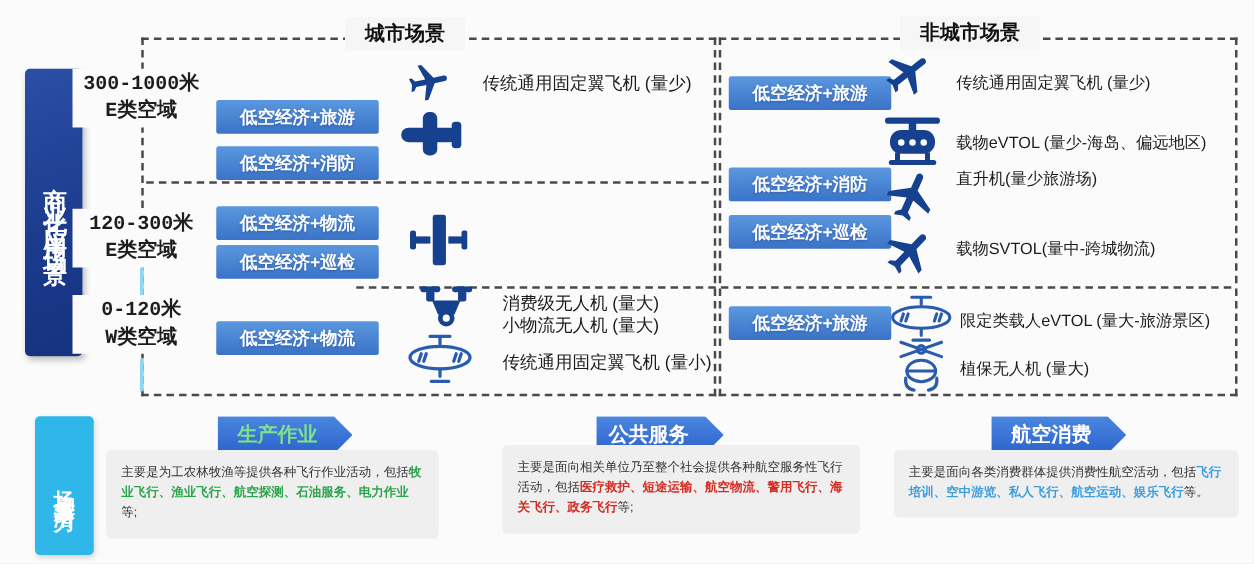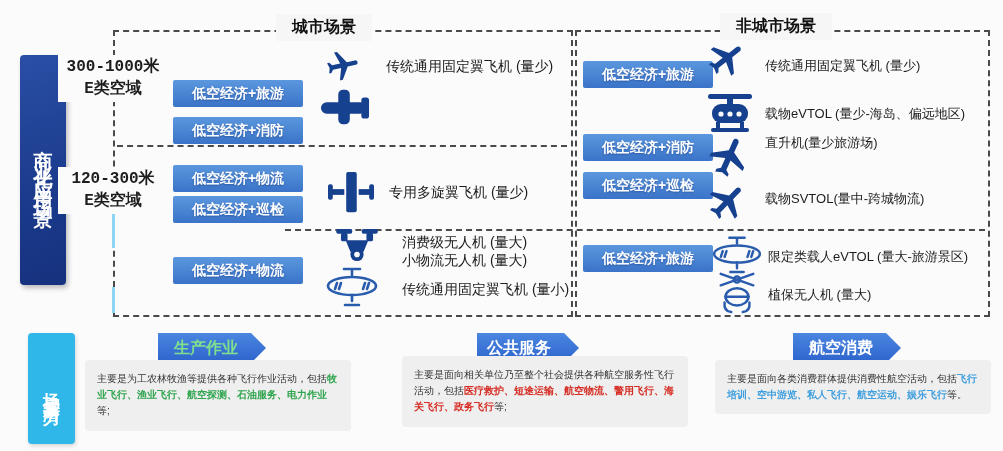--- a/index.html
+++ b/index.html
@@ -51,21 +51,21 @@
   .icon svg{width:100%;height:100%;}
   .fill-icon{fill:#16418f;}
   .stroke-icon{stroke:#2a5cae;fill:none;stroke-width:2.6;stroke-linecap:round;}
   .ac-label{position:absolute;font-size:14px;color:#1c1c1c;white-space:nowrap;}
   .ac-label.small{font-size:13px;}
   
   .banner{position:absolute;height:30px;padding:0 28px 0 16px;display:flex;align-items:center;
     font-weight:bold;font-size:16px;color:#fff;white-space:nowrap;
     background:linear-gradient(180deg,#4b86e0,#2c63cc);
     clip-path:polygon(0 0,calc(100% - 15px) 0,100% 50%,calc(100% - 15px) 100%,0 100%);}
-  .banner.green-text{color:#7fe08d;}
+  .banner.green-text{color:#7fe08d;margin-left:16px;}
   .banner.b1{left:158px;top:333px;}
   .banner.b2{left:477px;top:333px;padding-left:10px;}
   .banner.b3{left:793px;top:333px;}
   
   .infobox{position:absolute;background:#efefef;border-radius:4px;padding:11px 12px;
     font-size:10px;line-height:1.62;color:#333;}
   .infobox.p1{left:85px;top:360px;width:242px;}
   .infobox.p2{left:402px;top:356px;width:262px;}
   .infobox.p3{left:715px;top:360px;width:252px;}
   .seg-base{color:#333;}
@@ -92,20 +92,24 @@
   <div class="zone-title urban">城市场景</div>
 
   <div class="alt-label e">
     <span>300-1000米</span><br>
     <span>E类空域</span>
   </div>
   <div class="alt-label g">
     <span>120-300米</span><br>
     <span>E类空域</span>
   </div>
+  <div class="alt-label w">
+    <span>0-120米</span><br>
+    <span>W类空域</span>
+  </div>
 
   <div class="badge" style="left:173px;top:80px">低空经济+旅游</div>
   <div class="badge" style="left:173px;top:117px">低空经济+消防</div>
   <div class="badge" style="left:173px;top:165px">低空经济+物流</div>
   <div class="badge" style="left:173px;top:196px">低空经济+巡检</div>
   <div class="badge" style="left:173px;top:257px">低空经济+物流</div>
 
   <div class="badge" style="left:583px;top:61px">低空经济+旅游</div>
   <div class="badge" style="left:583px;top:134px">低空经济+消防</div>
   <div class="badge" style="left:583px;top:172px">低空经济+巡检</div>
@@ -146,21 +150,20 @@
   <div class="icon" style="left:324px;top:265px;width:56px;height:42px">
     <svg viewBox="0 0 56 42" class="stroke-icon">
       <path d="M28 10 V4 M20 4 H36"></path>
       <ellipse cx="28" cy="21" rx="24" ry="9"></ellipse>
       <path d="M13 18 l-2 6 M17 18 l-2 6 M41 18 l-2 6 M45 18 l-2 6"></path>
       <path d="M28 30 v6 M21 40 h14"></path>
     </svg>
   </div>
 
   <div class="ac-label" style="left:386px;top:58px">传统通用固定翼飞机 (量少)</div>
-  <div class="ac-label" style="left:389px;top:184px">专用多旋翼飞机 (量少)</div>
   <div class="ac-label" style="left:402px;top:234px">消费级无人机 (量大)</div>
   <div class="ac-label" style="left:402px;top:252px">小物流无人机 (量大)</div>
   <div class="ac-label" style="left:402px;top:281px">传统通用固定翼飞机 (量小)</div>
 
   <div class="icon" style="left:700px;top:38px;width:54px;height:42px;transform:rotate(52deg)">
     <svg viewBox="0 0 24 24" class="fill-icon">
         <path d="M21 16v-2l-8-5V3.5c0-.83-.67-1.5-1.5-1.5S10 2.67 10 3.5V9l-8 5v2l8-2.5V19l-2 1.5V22l3.5-1 3.5 1v-1.5L13 19v-5.5l8 2.5z"></path>
       </svg>
   </div>
   <div class="icon" style="left:706px;top:92px;width:48px;height:42px">

